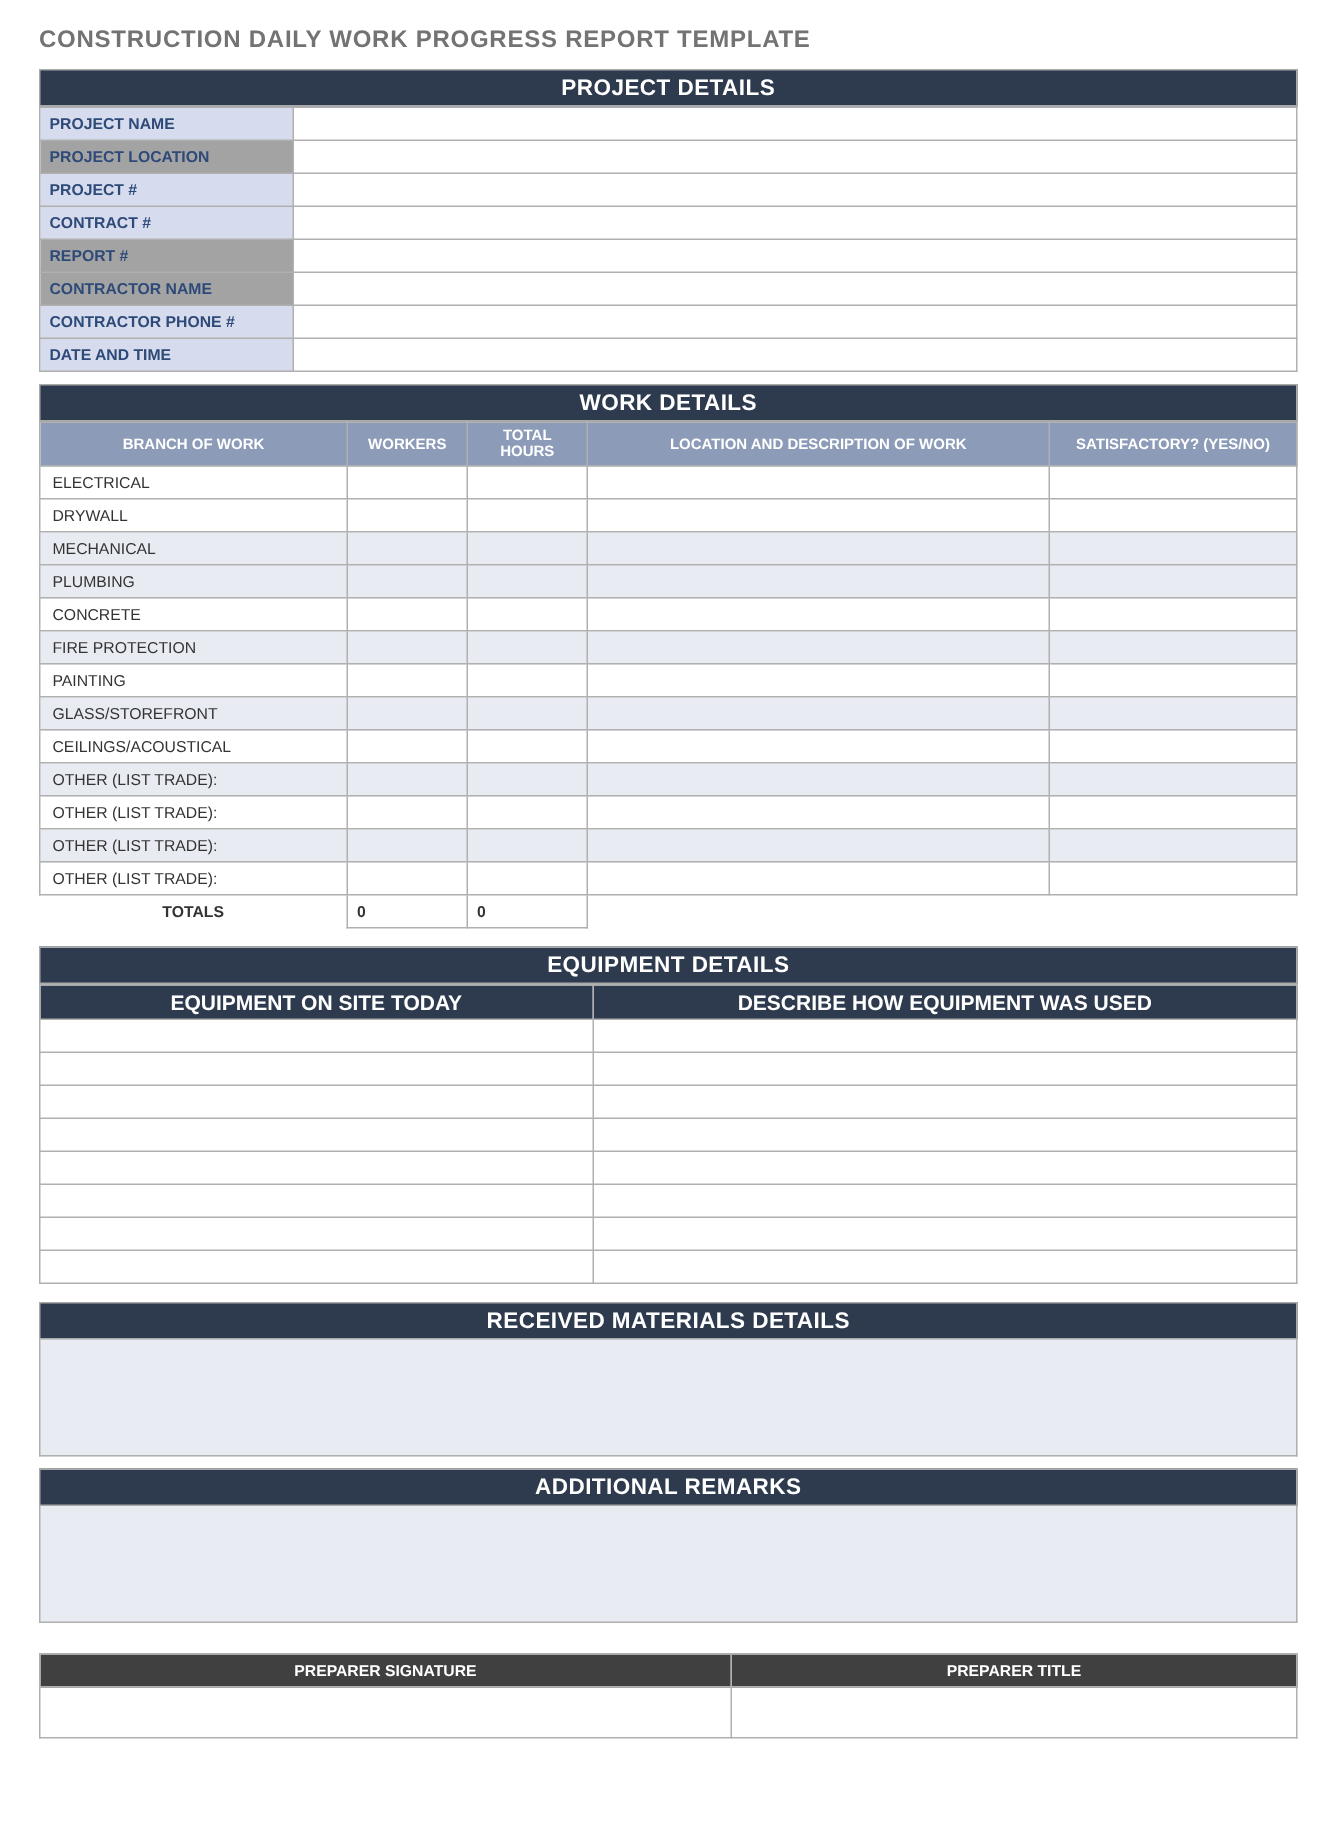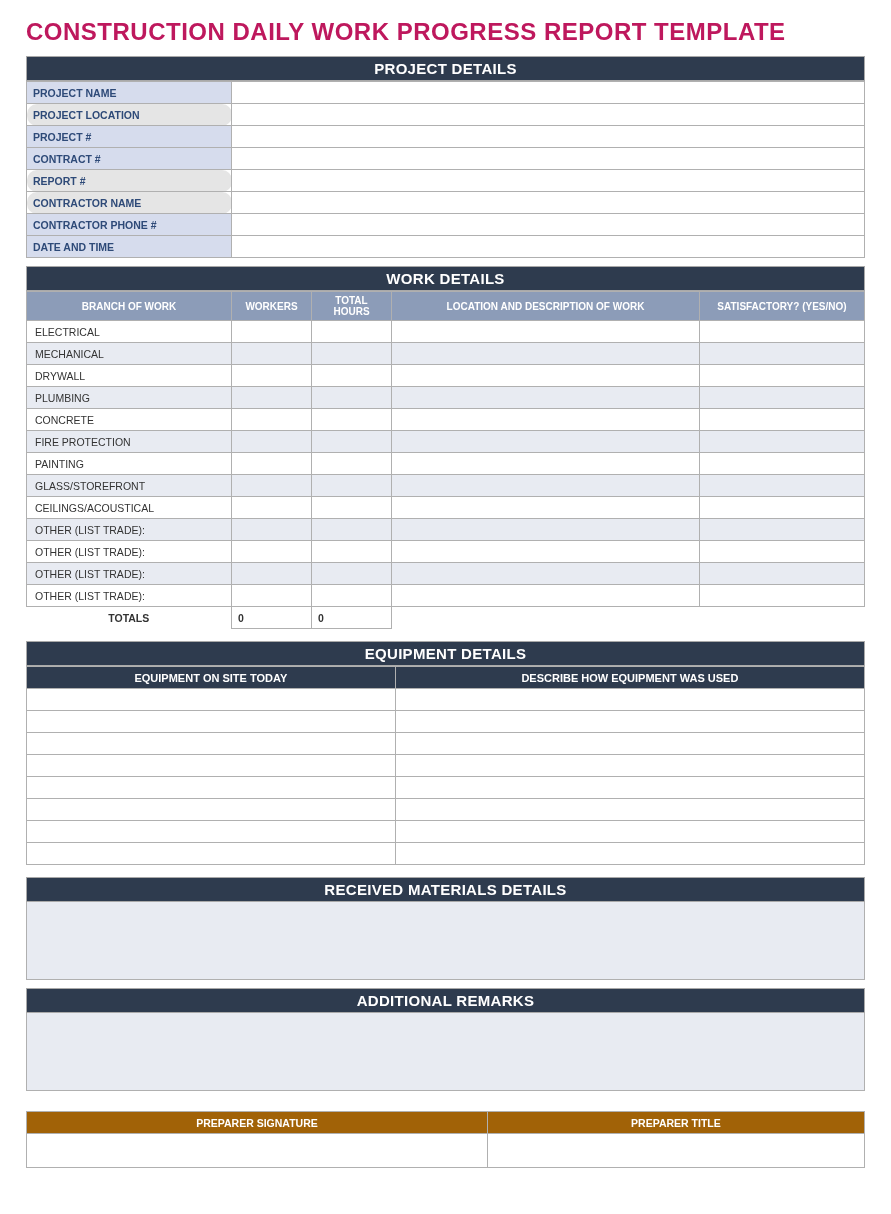--- a/index.html
+++ b/index.html
@@ -5,23 +5,23 @@
   * { box-sizing: border-box; }
   body {
     font-family: "Century Gothic", "Arial", sans-serif;
     background: #fff;
     margin: 0;
     padding: 18px 26px;
     font-size: 11px;
     color: #333;
   }
   h1.page-title {
-    font-size: 24px;
-    font-weight: bold;
-    color: #be185d;
+    font-size: 16px;
+    font-weight: bold;
+    color: #737373;
     letter-spacing: 0.5px;
     margin: 0 0 10px 0;
   }
   .section-header {
     background: #2e3b4e;
     color: #fff;
     font-weight: bold;
     text-align: center;
     font-size: 15px;
     padding: 3px 0;
@@ -35,64 +35,64 @@
   }
   td, th {
     border: 1px solid #b0b0b0;
     padding: 4px 6px;
     font-size: 10.5px;
     height: 22px;
     vertical-align: middle;
   }
   
   .proj td.label {
-    width: 205px;
+    width: 169px;
     font-weight: bold;
     color: #2e4a78;
     font-size: 10.5px;
   }
   .proj td.val {
     background: #fff;
   }
   .shade1 { background: #d6dced; }
-  .shade2 { background: #e5e5e5; border-radius: 10px; }
+  .shade2 { background: #a3a3a3; }
   
   .wd-colhead th {
     background: #8c9cb8;
     color: #fff;
     font-weight: bold;
     text-align: center;
     font-size: 10px;
     padding: 3px 8px;
   }
   .wd-row.alt td { background: #e8ebf2; }
   .wd-row td.first { text-align: left; padding-left: 8px; }
   .wd-totals td { font-weight: bold; }
   .wd-totals td.lbl { text-align: center; padding-right: 6px; border-left: none; border-bottom: none; }
   .noborder { border: none !important; }
   
   .eq-colhead th {
     background: #2e3b4e;
     color: #fff;
     font-weight: bold;
     text-align: center;
-    font-size: 11px;
+    font-size: 14px;
     padding: 3px 2px;
   }
   .eq-row td { height: 22px; }
   
   .bigbox {
     border: 1px solid #b0b0b0;
     border-top: none;
     background: #e8ebf2;
     height: 78px;
   }
   
   .sig-head th {
-    background: #a16207;
+    background: #404040;
     color: #fff;
     font-weight: bold;
     text-align: center;
     font-size: 10.5px;
     padding: 3px;
   }
   .sig-row td { height: 34px; }
   .gap { height: 12px; }
   .gap-sm { height: 8px; }
 </style>
@@ -160,29 +160,29 @@
     </tr>
   </thead>
   <tbody id="work-body">
       <tr class="wd-row">
         <td class="first">ELECTRICAL</td>
         <td></td>
         <td></td>
         <td></td>
         <td></td>
       </tr>
+      <tr class="wd-row">
+        <td class="first">DRYWALL</td>
+        <td></td>
+        <td></td>
+        <td></td>
+        <td></td>
+      </tr>
       <tr class="wd-row alt">
         <td class="first">MECHANICAL</td>
-        <td></td>
-        <td></td>
-        <td></td>
-        <td></td>
-      </tr>
-      <tr class="wd-row">
-        <td class="first">DRYWALL</td>
         <td></td>
         <td></td>
         <td></td>
         <td></td>
       </tr>
       <tr class="wd-row alt">
         <td class="first">PLUMBING</td>
         <td></td>
         <td></td>
         <td></td>

